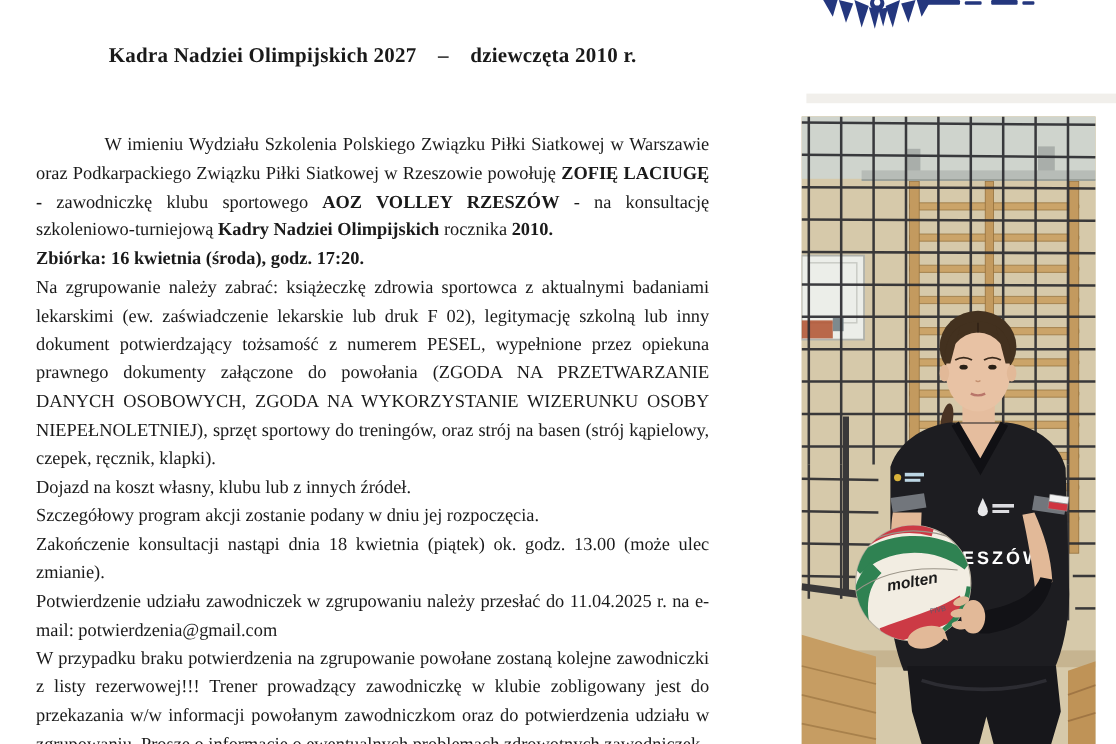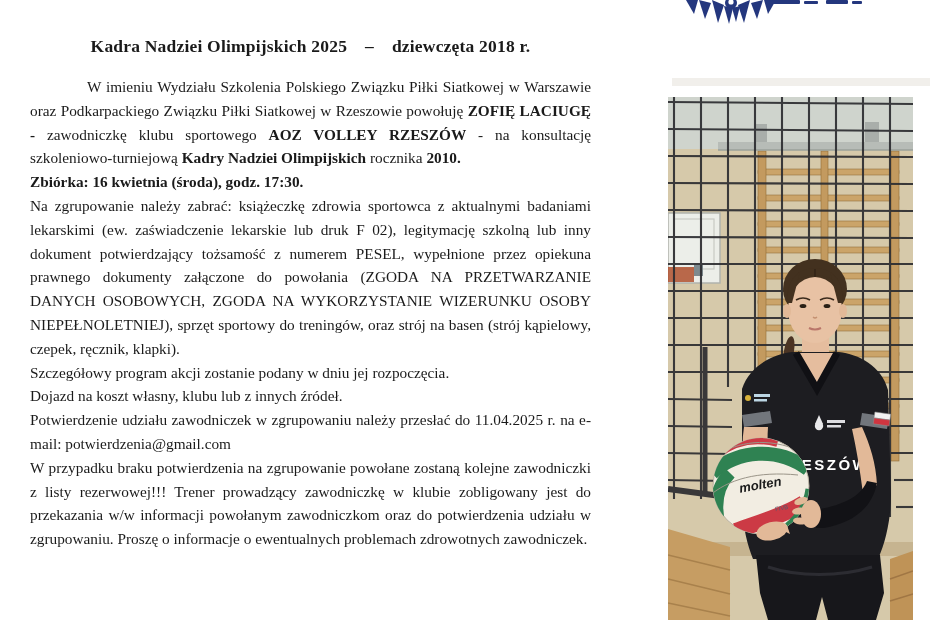--- a/index.html
+++ b/index.html
@@ -24,21 +24,21 @@
     font-weight:bold;
     text-align:center;
     letter-spacing:0.2px;
     white-space:nowrap;
   }
   .doc p {
     font-size:15.3px;
     line-height:23.8px;
     text-align:justify;
   }
-  .p-first { margin-top:18px; text-indent:57px; }
+  .p-first { margin-top:52px; text-indent:57px; }
   .b { font-weight:bold; }
 
   
   .logo-wrap {
     position:absolute;
     left:672px; top:0;
     width:258px; height:30px;
   }
 
   
@@ -56,29 +56,30 @@
     width:245px; height:523px;
     background:#d6c9aa;
   }
   .photo svg { display:block; width:245px; height:523px; }
   .sans { font-family:"Liberation Sans", sans-serif; }
 </style>
 </head>
 <body>
 
 <div class="doc">
-  <div class="doc-title">Kadra Nadziei Olimpijskich 2025  –  dziewczęta 2018 r.</div>
+  <div class="doc-title">Kadra Nadziei Olimpijskich 2027  –  dziewczęta 2010 r.</div>
 
   <p class="p-first"><span>W imieniu Wydziału Szkolenia Polskiego Związku Piłki Siatkowej w Warszawie oraz Podkarpackiego Związku Piłki Siatkowej w Rzeszowie powołuję </span><span class="b">ZOFIĘ LACIUGĘ -</span><span> zawodniczkę klubu sportowego </span><span class="b">AOZ VOLLEY RZESZÓW</span><span> - na konsultację szkoleniowo-turniejową </span><span class="b">Kadry Nadziei Olimpijskich</span><span> rocznika </span><span class="b">2010.</span></p>
 
-  <p class="b">Zbiórka: 16 kwietnia (środa),  godz. 17:30.</p>
+  <p class="b">Zbiórka: 16 kwietnia (środa),  godz. 17:20.</p>
 
   <p>Na zgrupowanie należy zabrać: książeczkę zdrowia sportowca z aktualnymi badaniami lekarskimi (ew. zaświadczenie lekarskie lub druk F 02), legitymację szkolną lub inny dokument potwierdzający tożsamość z numerem PESEL, wypełnione przez opiekuna prawnego dokumenty załączone do powołania (ZGODA NA PRZETWARZANIE DANYCH OSOBOWYCH, ZGODA NA WYKORZYSTANIE WIZERUNKU OSOBY NIEPEŁNOLETNIEJ),  sprzęt sportowy do treningów, oraz strój na basen (strój kąpielowy, czepek, ręcznik, klapki).</p>
+  <p>Dojazd na koszt własny, klubu lub z innych źródeł.</p>
   <p>Szczegółowy program akcji zostanie podany w dniu jej rozpoczęcia.</p>
-  <p>Dojazd na koszt własny, klubu lub z innych źródeł.</p>
+  <p>Zakończenie konsultacji nastąpi dnia 18 kwietnia  (piątek) ok. godz. 13.00  (może ulec zmianie).</p>
 
   <p><span>Potwierdzenie udziału zawodniczek w zgrupowaniu należy przesłać do 11.04.2025 r. na e-mail: </span><span>potwierdzenia@gmail.com</span></p>
 
   <p>W przypadku braku potwierdzenia na zgrupowanie powołane zostaną kolejne zawodniczki z listy rezerwowej!!! Trener prowadzący zawodniczkę w klubie zobligowany jest do przekazania w/w informacji powołanym zawodniczkom oraz do potwierdzenia udziału w zgrupowaniu. Proszę o informacje o ewentualnych problemach zdrowotnych zawodniczek.</p>
 </div>
 
 <div class="logo-wrap">
   <svg viewBox="0 0 258 30">
     <g fill="#24377e">
 

